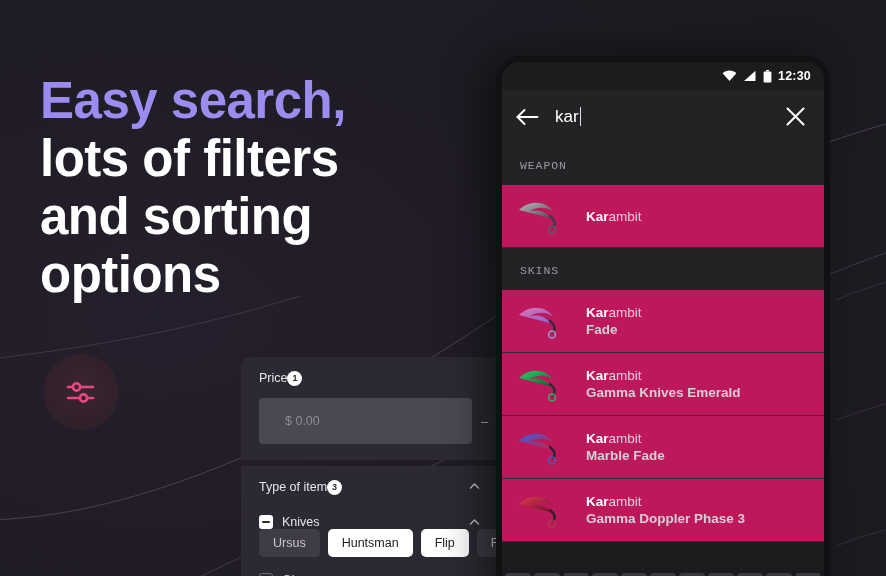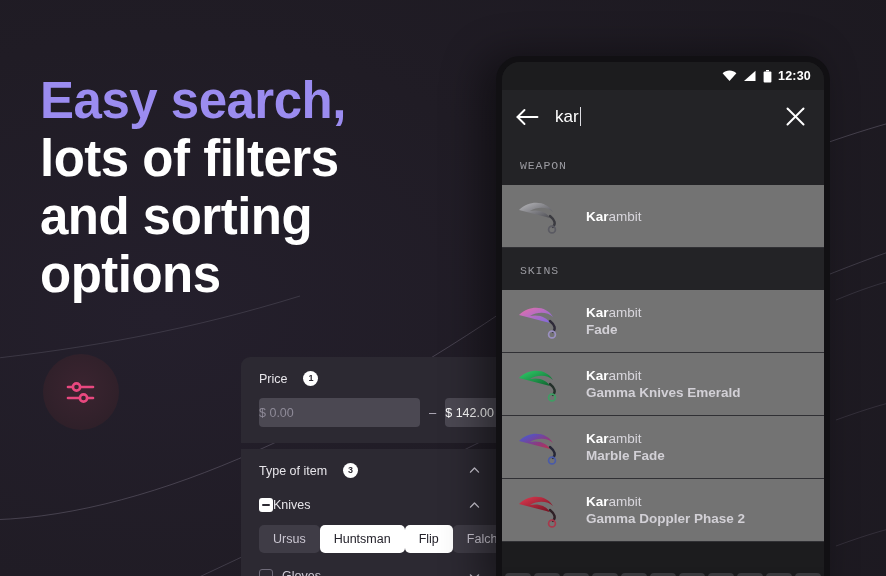--- a/index.html
+++ b/index.html
@@ -55,22 +55,22 @@
   .fp-section {
     background: #2c2932;
     padding: 14px 18px 16px 18px;
   }
   .fp-section.sec2 {
     margin-top: 6px;
     padding: 14px 18px 0 18px;
     background: #2c2932;
   }
   .fp-head {
-    display: flex; align-items: center;
-    gap: 16px;
+    display: flex; 
+    gap: 0;
     font-size: 12.5px;
     color: #e7e5ea;
   }
   .fp-head .spacer { flex: 1; }
   .badge {
     display: inline-flex; align-items: center; justify-content: center;
     min-width: 15px; height: 15px;
     padding: 0 3px;
     border-radius: 50%;
     background: #ffffff;
@@ -83,55 +83,55 @@
     color: #cfcbd6;
     display: inline-block;
   }
   .price-row {
     display: flex; align-items: center;
     gap: 9px;
     margin-top: 12px;
   }
   .price-input {
     flex: 1;
-    height: 29px;
+    height: 46px;
     background: #4b4852;
     border: none;
     border-radius: 4px;
     color: #ffffff;
     font-family: "Liberation Sans", sans-serif;
     font-size: 12.5px;
-    padding: 0 0;
+    padding: 0 26px;
     outline: none;
   }
   .price-input::placeholder { color: #8e8a98; }
   .price-dash { color: #b9b5c2; font-size: 13px; }
 
   .knives-row {
     display: flex; align-items: center;
+    gap: 9px;
     margin-top: 20px;
     font-size: 12.5px;
     color: #e7e5ea;
   }
   .cbox {
     width: 14px; height: 14px;
     border-radius: 3px;
     flex: 0 0 auto;
     display: flex; align-items: center; justify-content: center;
   }
   .cbox.indet { background: #ffffff; }
   .cbox.indet::after {
     content: "";
     width: 8px; height: 2px; background: #2c2932; border-radius: 1px;
   }
   .cbox.empty { border: 1.6px solid #6f6b79; background: transparent; }
 
   .chips {
-    display: flex; 
-    margin-top: 13px;
+    display: flex; gap: 8px;
     white-space: nowrap;
   }
   .chip {
     height: 28px;
     padding: 0 14px;
     border-radius: 5px;
     font-size: 12.5px;
     display: inline-flex; align-items: center;
     flex: 0 0 auto;
   }
@@ -198,21 +198,21 @@
 
   .sec-header {
     background: #232326;
     color: #9a9aa0;
     font-size: 11.5px;
     letter-spacing: 0.9px;
     padding: 16px 18px 13px 18px;
     font-family: Liberation Mono, monospace;
   }
   .row {
-    background: #737373;
+    background: #be185d;
     border-bottom: 1px solid #303034;
     display: flex; align-items: center;
     padding: 11px 18px 11px 14px;
     gap: 14px;
     min-height: 57px;
   }
   .row .thumb { width: 56px; height: 40px; flex: 0 0 auto; }
   .row .labels { display: flex; flex-direction: column; gap: 2px; }
   .row .title { font-size: 13.5px; color: #ffffff; }
   .row .title b { font-weight: bold; }
@@ -436,21 +436,21 @@
             <stop offset="0%" stop-color="#e03a52"></stop>
                 <stop offset="100%" stop-color="#6e1220"></stop>
           </linearGradient>
             </defs>
           <path d="M3 14 C 14 3, 31 5, 37 16 C 32 11, 22 10, 14 15 C 24 13, 31 17, 34 22 Z" fill="url(#g4)"></path>
           <path d="M34 20 C 39 24, 40 28, 37 31" fill="none" stroke="#2e2026" stroke-width="2.4" stroke-linecap="round"></path>
           <circle cx="36" cy="33.5" r="3.4" fill="none" stroke="#a8394c" stroke-width="1.7"></circle>
         </svg>
         <div class="labels">
           <div class="title"><b>Kar</b><span class="rest">ambit</span></div>
-          <div class="sub">Gamma Doppler Phase 2</div>
+          <div class="sub">Gamma Doppler Phase 3</div>
         </div>
       </div>
 
       <div class="keyboard">
         <div class="kb-row">
           <span class="key">1</span>
           <span class="key">2</span>
           <span class="key">3</span>
           <span class="key">4</span>
           <span class="key">5</span>

